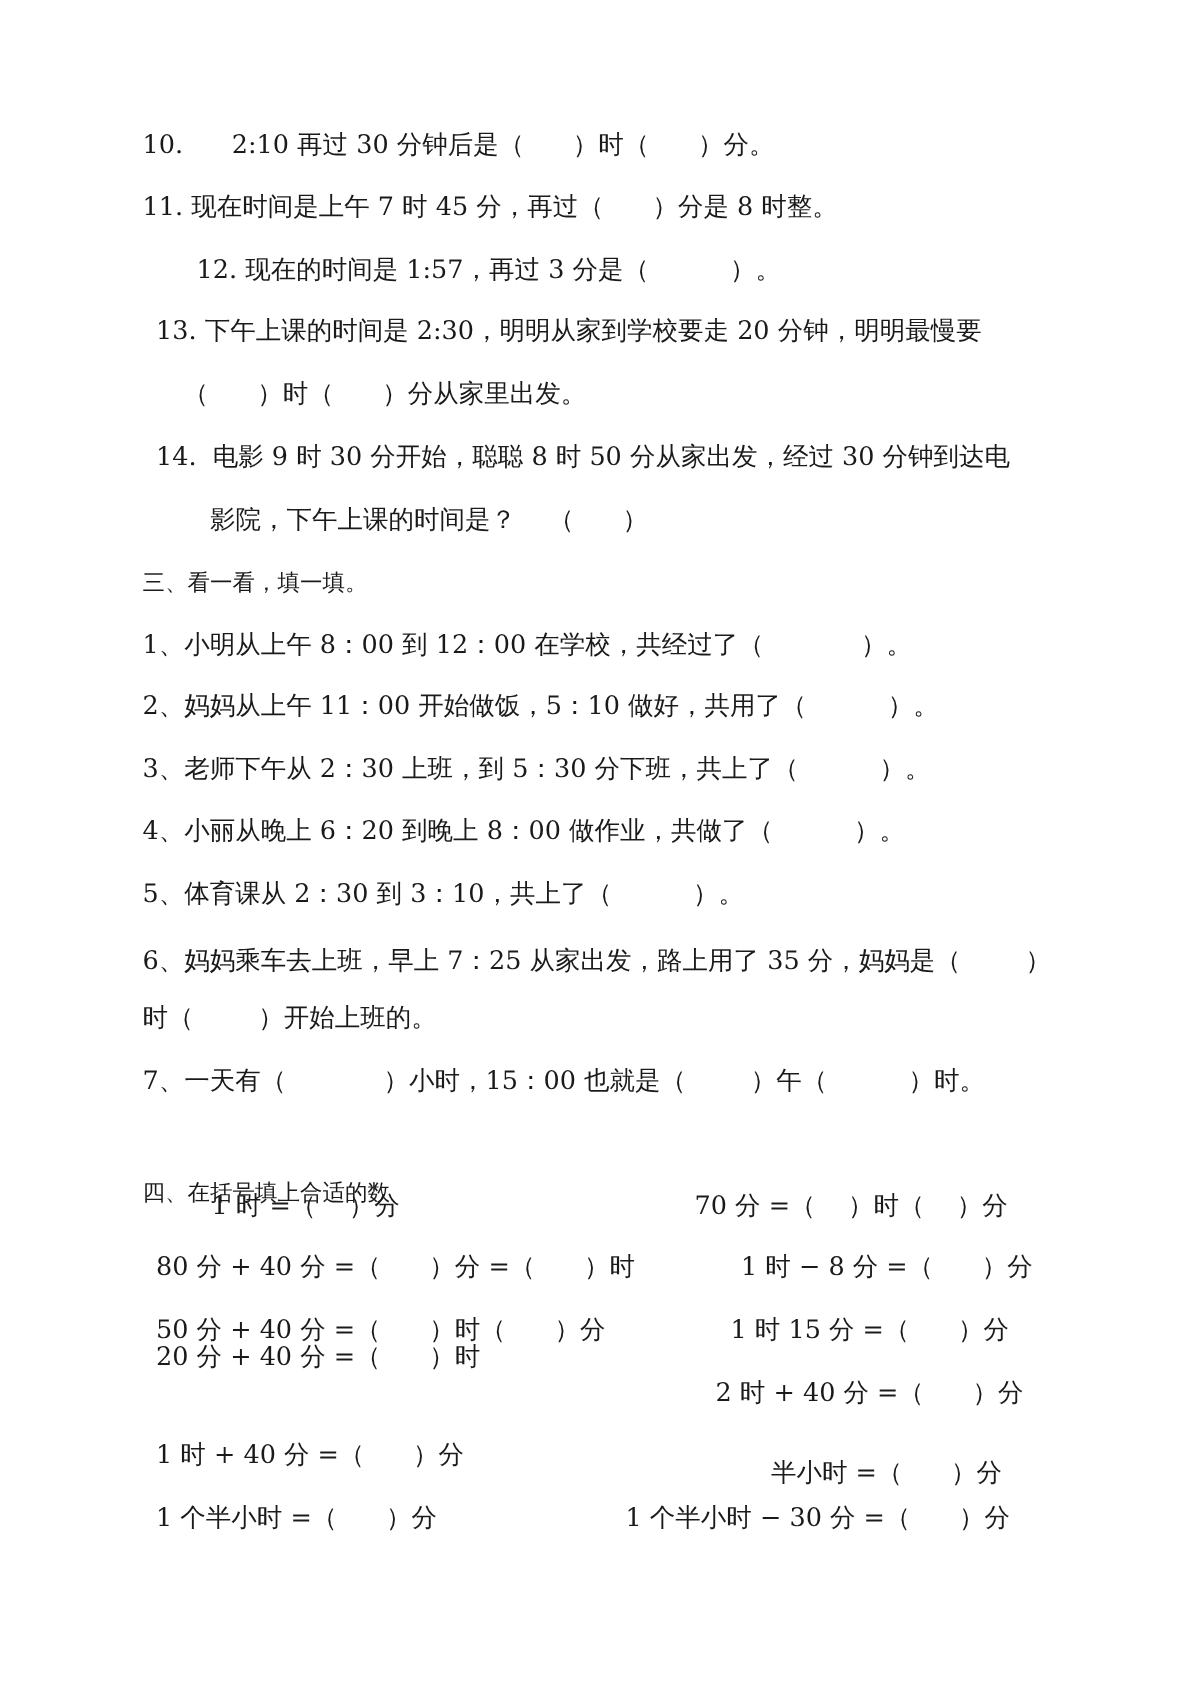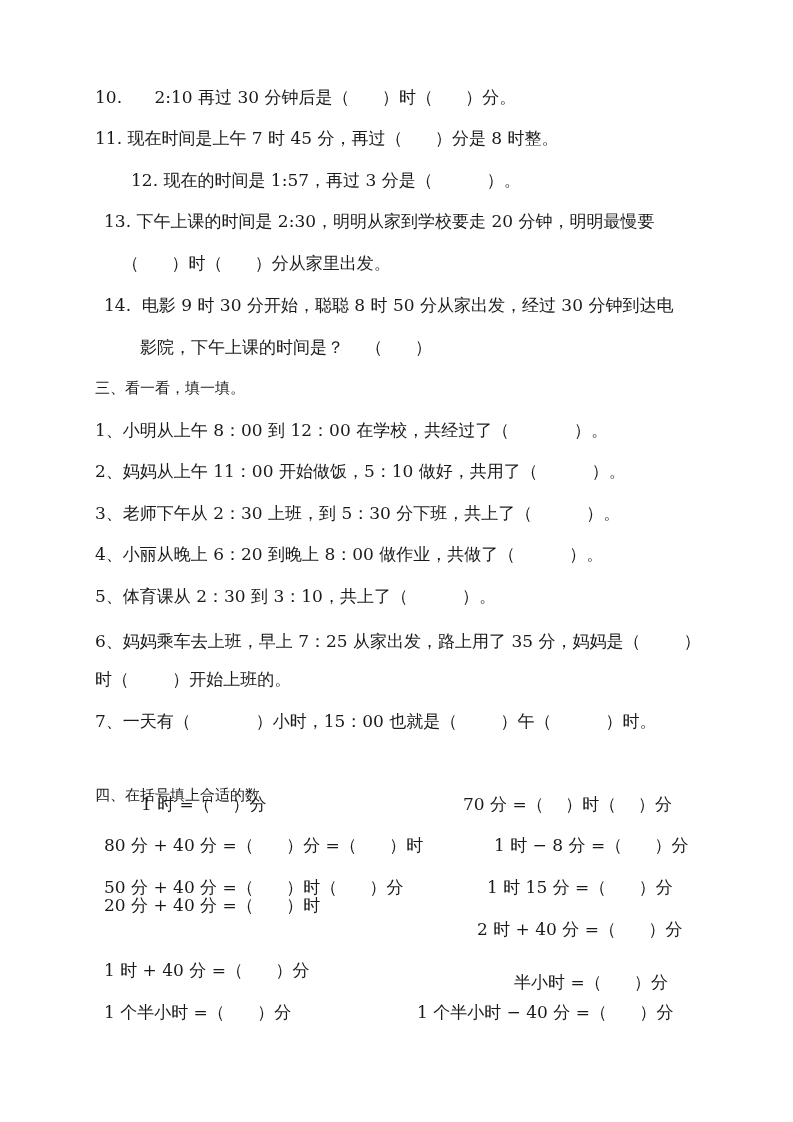--- a/index.html
+++ b/index.html
@@ -37,14 +37,14 @@
   <div class="line" style="left:104px;top:876px;">50 分 + 40 分 =（      ）时（      ）分</div>
   <div class="line" style="left:104px;top:894px;">20 分 + 40 分 =（      ）时</div>
   <div class="line" style="left:104px;top:959px;">1 时 + 40 分 =（      ）分</div>
   <div class="line" style="left:104px;top:1001px;">1 个半小时 =（      ）分</div>
 
   <div class="line" style="left:463px;top:793px;">70 分 =（    ）时（    ）分</div>
   <div class="line" style="left:494px;top:834px;">1 时 − 8 分 =（      ）分</div>
   <div class="line" style="left:487px;top:876px;">1 时 15 分 =（      ）分</div>
   <div class="line" style="left:477px;top:918px;">2 时 + 40 分 =（      ）分</div>
   <div class="line" style="left:514px;top:959px;margin-top:12px;">半小时 =（      ）分</div>
-  <div class="line" style="left:417px;top:1001px;">1 个半小时 − 40 分 =（      ）分</div>
+  <div class="line" style="left:417px;top:1001px;">1 个半小时 − 30 分 =（      ）分</div>
 </div>
 
 </body></html>

